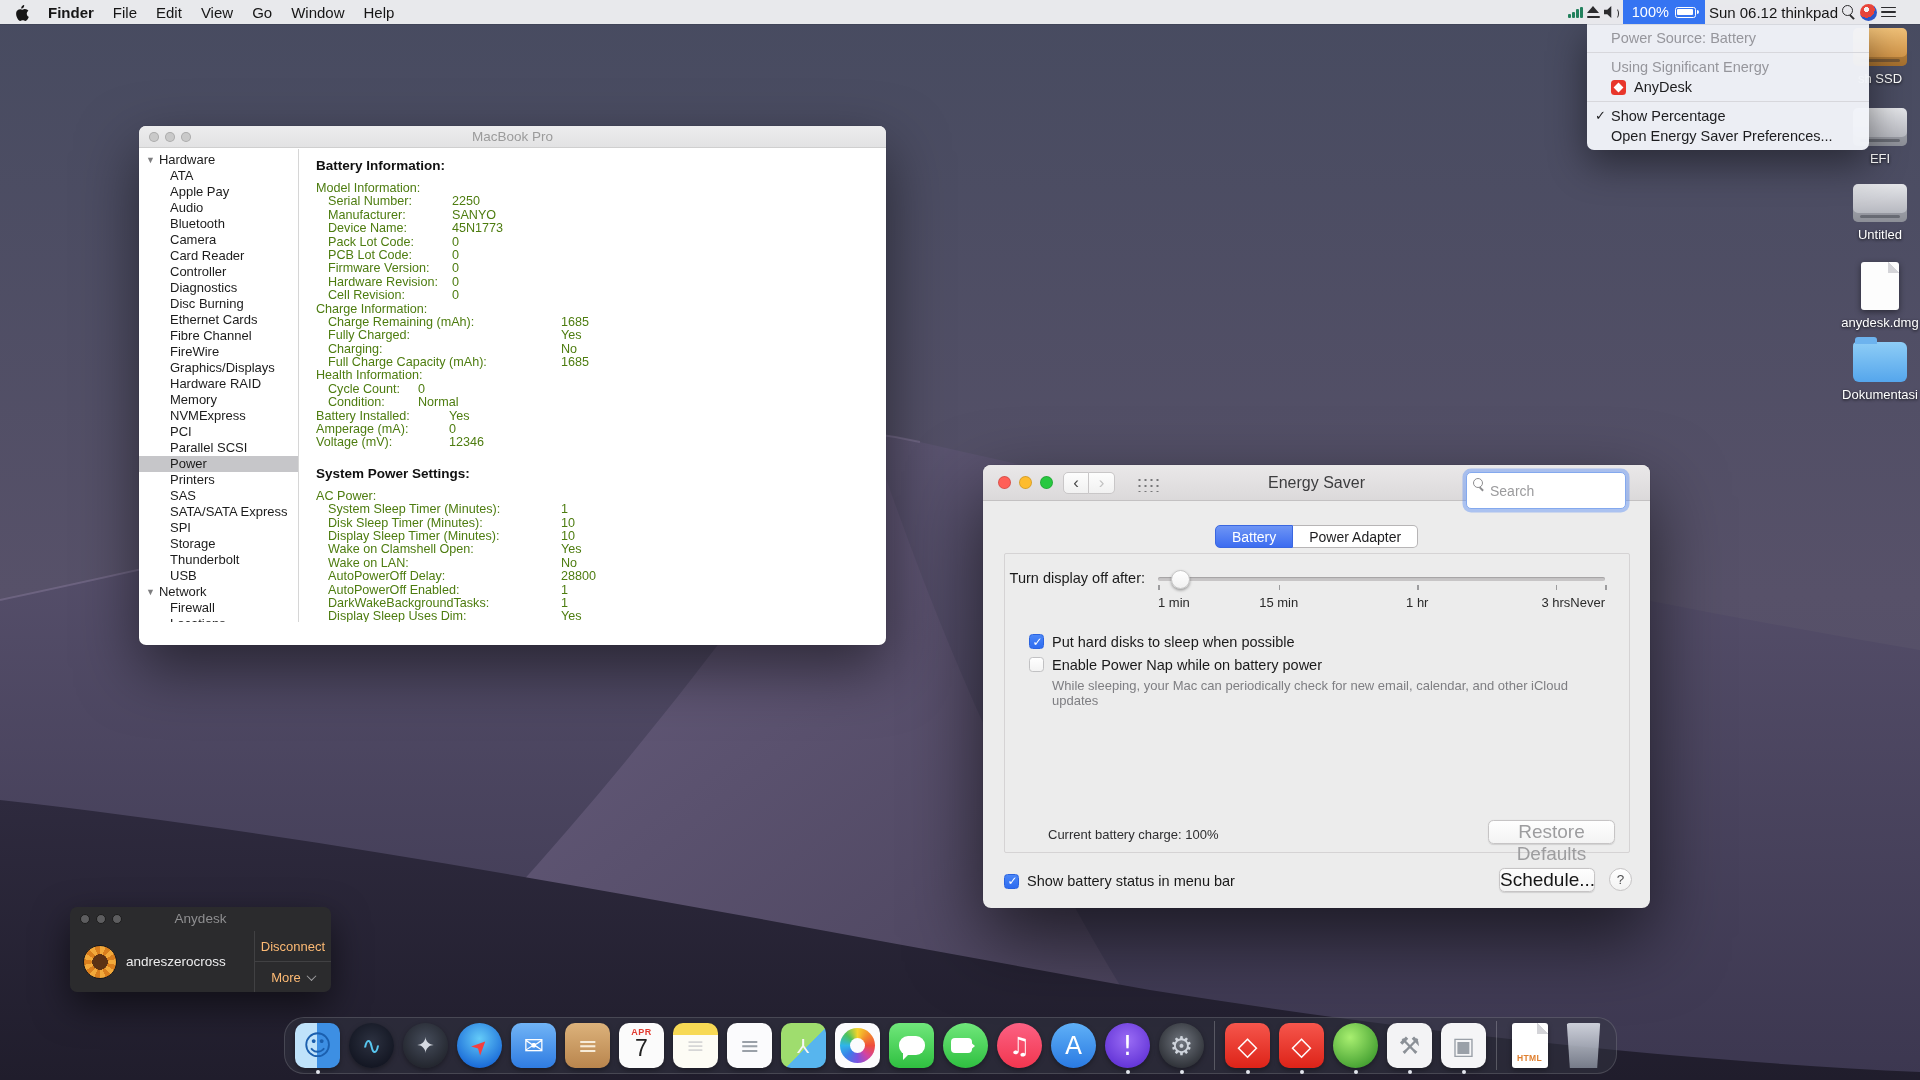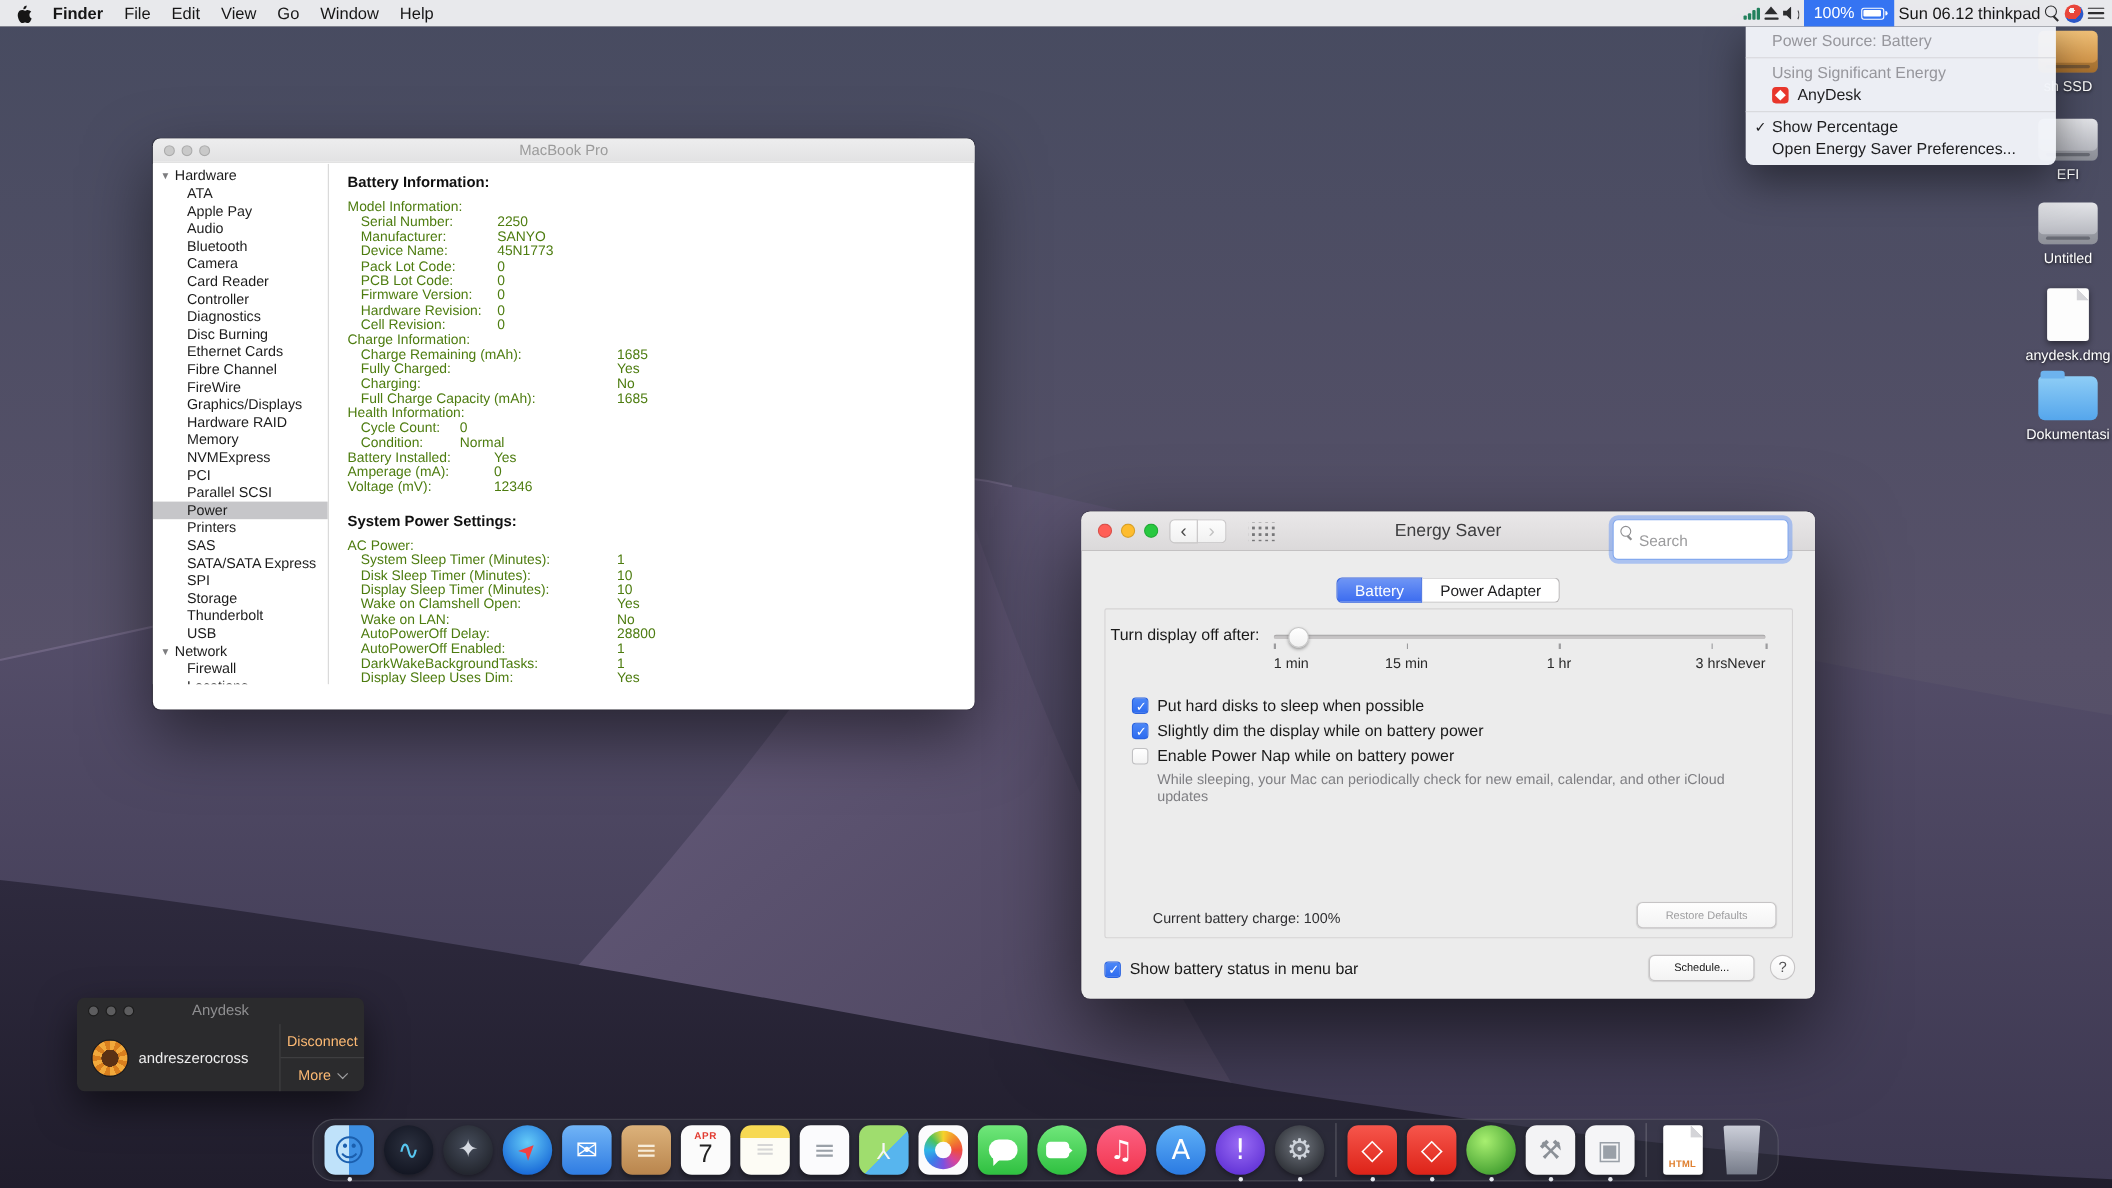--- a/index.html
+++ b/index.html
@@ -7,21 +7,21 @@
   body{position:relative}
   .wall{position:absolute;inset:0;z-index:0}
 
   
   .menu-bar{position:absolute;top:0;left:0;right:0;height:24px;background:rgba(246,246,249,.92);display:flex;align-items:center;font-size:15px;color:#161616;z-index:400;box-shadow:0 .5px 0 rgba(0,0,0,.18)}
   .mb-left{display:flex;align-items:center;gap:19px;padding-left:14px;height:100%}
   .apple svg{width:15px;height:17px;fill:#161616;display:block}
   .mb-app{font-weight:bold}
   #mb-menus{display:flex;gap:19px}
   .mb-menu{cursor:default}
-  .mb-right{margin-left:auto;display:flex;align-items:center;gap:4px;padding-right:7px;height:100%}
+  .mb-right{margin-left:auto;display:flex;align-items:center;gap:4px;padding-right:24px;height:100%}
   .sig{display:flex;align-items:flex-end;gap:1.5px;height:12px}
   .sig i{display:block;width:2.5px;background:#22815d;border-radius:1px}
   .eject{position:relative;width:13px;height:12px}
   .eject::before{content:"";position:absolute;left:0;top:0;border-left:6.5px solid transparent;border-right:6.5px solid transparent;border-bottom:7px solid #2c2c2e}
   .eject::after{content:"";position:absolute;left:0;bottom:0;width:13px;height:2.5px;background:#2c2c2e;border-radius:1px}
   .vol{position:relative;width:15px;height:12px}
   .vol::before{content:"";position:absolute;left:0;top:0;width:10px;height:12px;background:#2c2c2e;clip-path:polygon(0 32%,35% 32%,75% 0,75% 100%,35% 68%,0 68%)}
   .vol::after{content:"";position:absolute;right:0;top:1.5px;width:6px;height:9px;border:1.6px solid transparent;border-right-color:#2c2c2e;border-radius:50%}
   .mb-batt{display:flex;align-items:center;gap:6px;background:#3574f2;color:#fff;height:100%;padding:0 9px;font-size:14.5px;cursor:default}
   .batt-icon{width:21px;height:11px;border:1px solid #fff;border-radius:2.5px;position:relative}
@@ -115,21 +115,21 @@
   .es-tick-label.first{transform:none}
   .es-tick-label.last{transform:translateX(-100%)}
   .es-checks{position:absolute;left:24px;top:76px;right:20px}
   .es-cb-row{display:flex;align-items:center;height:23px}
   .cbx{width:15px;height:15px;border-radius:3.5px;background:linear-gradient(#fff,#f3f3f3);border:1px solid #c1c1c3;position:relative;flex:none}
   .cbx.on{background:linear-gradient(#4a86f7,#2e6cf0);border-color:#2a63e0}
   .cbx.on::after{content:"✓";color:#fff;position:absolute;left:2.5px;top:-.5px;font-size:12px;font-weight:bold}
   .cb-label{margin-left:8px;font-size:14.5px;color:#1a1a1a}
   .cb-sub{margin-left:23px;margin-top:2px;font-size:13px;color:#7e7e82}
   .es-charge{position:absolute;left:43px;bottom:10px;font-size:13px;color:#2e2e30}
-  .es-btn{height:24px;border-radius:5.5px;background:linear-gradient(#fefefe,#f3f3f3);border:1px solid #c6c4c5;font-size:10px;font-family:inherit;box-shadow:0 .5px 1px rgba(0,0,0,.12);cursor:default}
+  .es-btn{height:24px;border-radius:5.5px;background:linear-gradient(#fefefe,#f3f3f3);border:1px solid #c6c4c5;font-size:19px;font-family:inherit;box-shadow:0 .5px 1px rgba(0,0,0,.12);cursor:default}
   .es-btn.restore{position:absolute;right:14px;bottom:8px;width:127px;color:#9d9d9f}
   .es-btn.schedule{position:absolute;left:516px;top:403px;width:96px;color:#161616}
   .es-footer{position:absolute;left:21px;top:408px;display:flex;align-items:center}
   .help-btn{position:absolute;left:626px;top:403px;width:23px;height:23px;border-radius:50%;background:linear-gradient(#fff,#f2f2f2);border:1px solid #c6c4c5;text-align:center;line-height:22px;font-size:13.5px;color:#505052}
 
   
   .ad-win{left:70px;top:907px;width:261px;height:85px;background:#2b2b2d;border-radius:7px;box-shadow:0 14px 36px rgba(0,0,0,.55);z-index:25}
   .ad-title{position:relative;height:24px}
   .ad-title .lights{left:10px;top:7px;gap:6px}
   .ad-title .light{width:10px;height:10px}
@@ -339,24 +339,20 @@
           <div class="es-tick-label" style="left: 89%;">3 hrs</div>
           <div class="es-tick-label last" style="left: 100%;">Never</div>
         </div>
     </div>
     <div class="es-checks" id="es-checks">
         <div class="es-cb-row">
           <span class="cbx on"></span>
           <span class="cb-label">Put hard disks to sleep when possible</span>
         </div>
         <div class="es-cb-row">
-          <span class="cbx on"></span>
-          <span class="cb-label">Slightly dim the display while on battery power</span>
-        </div>
-        <div class="es-cb-row">
           <span class="cbx"></span>
           <span class="cb-label">Enable Power Nap while on battery power</span>
         </div>
         <div class="cb-sub">While sleeping, your Mac can periodically check for new email, calendar, and other iCloud updates</div>
       </div>
     <div class="es-charge">Current battery charge: 100%</div>
     <button class="es-btn restore">Restore Defaults</button>
   </div>
   <div class="es-footer">
     <span class="cbx on" id="es-footer-cbx"></span>

